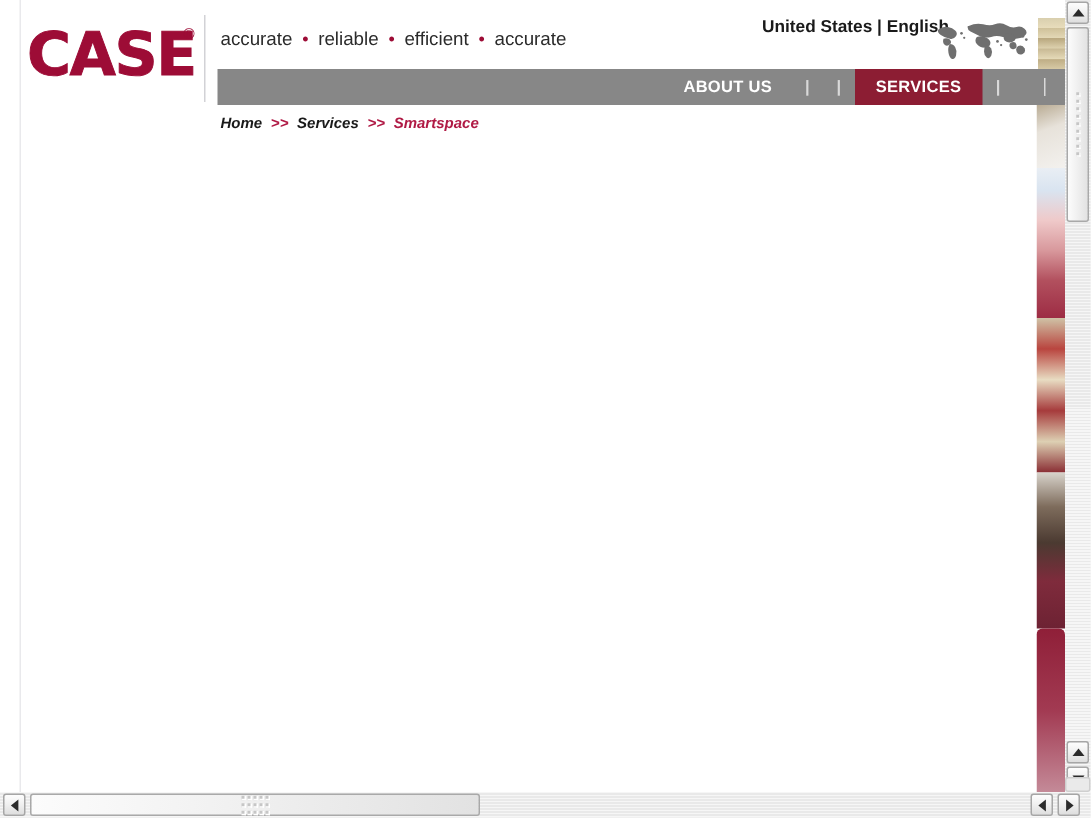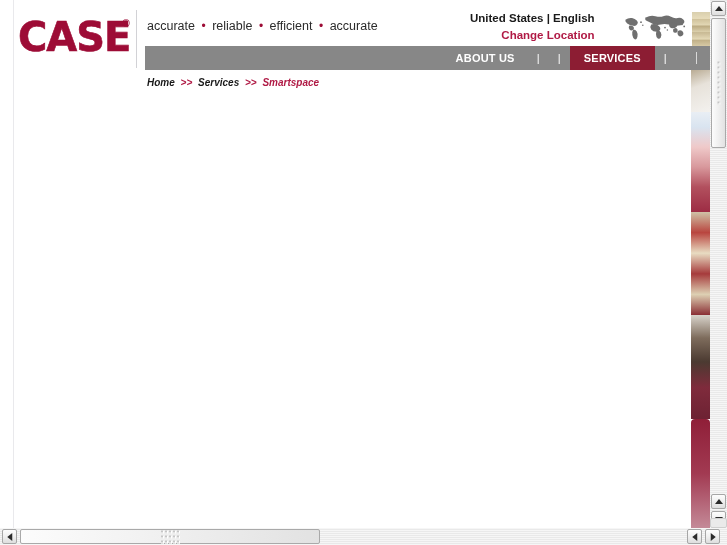--- a/index.html
+++ b/index.html
@@ -81,22 +81,22 @@
   }
   #tagline .bullet {
     color: #9d0c36;
     font-size: 12px;
     padding: 0 3px;
   }
 
   
   #locale {
     position: absolute;
-    left: 470px; top: 11px;
-    text-align: right;
+    left: 508px; top: 11px;
+    text-align: center;
     line-height: 14px;
   }
   #locale-line {
     font-size: 11.5px;
     font-weight: bold;
     color: #1a1a1a;
     white-space: nowrap;
   }
   #change-location {
     font-size: 11.5px;
@@ -343,21 +343,20 @@
       <span class="bullet">•</span>
       <span>reliable</span>
       <span class="bullet">•</span>
       <span>efficient</span>
       <span class="bullet">•</span>
       <span>accurate</span>
     </div>
 
     <div id="locale">
       <div id="locale-line">United States | English</div>
-      <div id="change-location">Change Location</div>
     </div>
 
     <svg id="worldmap" viewBox="0 0 240 100" preserveAspectRatio="none">
       <g fill="#6f6f6f">
         <path d="M18 26 q10 -8 22 -6 q10 2 16 8 q6 6 2 12 q-5 8 -14 6 q-12 -2 -20 -8 q-8 -6 -6 -12z"></path>
         <path d="M30 46 q8 -3 14 2 q5 5 1 10 q-6 6 -12 2 q-6 -5 -3 -14z"></path>
         <path d="M44 58 q8 0 12 7 q5 9 2 18 q-3 10 -9 8 q-6 -3 -8 -14 q-2 -11 3 -19z"></path>
         <path d="M86 18 q16 -8 32 -4 q16 4 26 0 q14 -5 26 2 q12 7 22 4 q10 -3 18 4 q8 7 2 14 q-8 8 -22 8 q-16 0 -28 -4 q-14 -4 -26 0 q-14 4 -26 -2 q-12 -6 -20 -10 q-8 -4 -6 -12z"></path>
         <path d="M104 42 q12 -4 22 2 q10 6 8 14 q-2 8 -12 8 q-12 0 -18 -8 q-6 -8 0 -16z"></path>
         <path d="M124 62 q8 -2 12 6 q4 8 0 16 q-4 8 -10 4 q-6 -5 -6 -14 q0 -9 4 -12z"></path>

